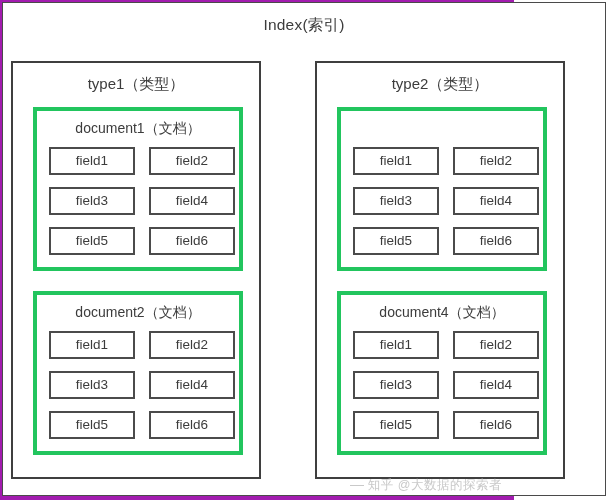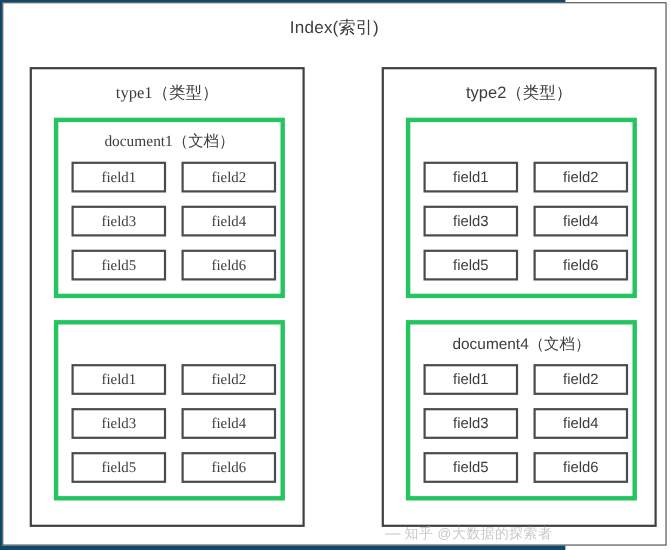--- a/index.html
+++ b/index.html
@@ -12,21 +12,21 @@
     font-family: "Liberation Sans", "DejaVu Sans", sans-serif;
     width: 610px;
     height: 500px;
     overflow: hidden;
   }
 
   #canvas {
     position: relative;
     width: 514px;
     height: 500px;
-    background: #0c4a6e;
+    background: #a21caf;
     box-sizing: border-box;
   }
 
   
   .index-box {
     position: absolute;
     left: 2px;
     top: 2px;
     width: 604px;
     height: 494px;
@@ -50,22 +50,22 @@
   
   .type-box {
     position: absolute;
     top: 58px;
     width: 250px;
     height: 418px;
     box-sizing: border-box;
     border: 2px solid #3f3f3f;
     background: #ffffff;
   }
-  .type-box.left  { left: 24px; font-family: Liberation Serif, serif; }
-  .type-box.right { left: 344px; }
+  .type-box.left  { left: 8px; }
+  .type-box.right { left: 312px; }
 
   .type-title {
     position: absolute;
     left: 0;
     top: 12px;
     width: 100%;
     text-align: center;
     font-size: 15px;
     color: #3c3c3c;
     white-space: nowrap;
@@ -159,20 +159,21 @@
           <div class="field-box">field1</div>
           <div class="field-box">field2</div>
           <div class="field-box">field3</div>
           <div class="field-box">field4</div>
           <div class="field-box">field5</div>
           <div class="field-box">field6</div>
         </div>
       </div>
 
       <div class="doc-box second">
+        <div class="doc-title">document2（文档）</div>
         <div class="field-grid">
           <div class="field-box">field1</div>
           <div class="field-box">field2</div>
           <div class="field-box">field3</div>
           <div class="field-box">field4</div>
           <div class="field-box">field5</div>
           <div class="field-box">field6</div>
         </div>
       </div>
     </div>

